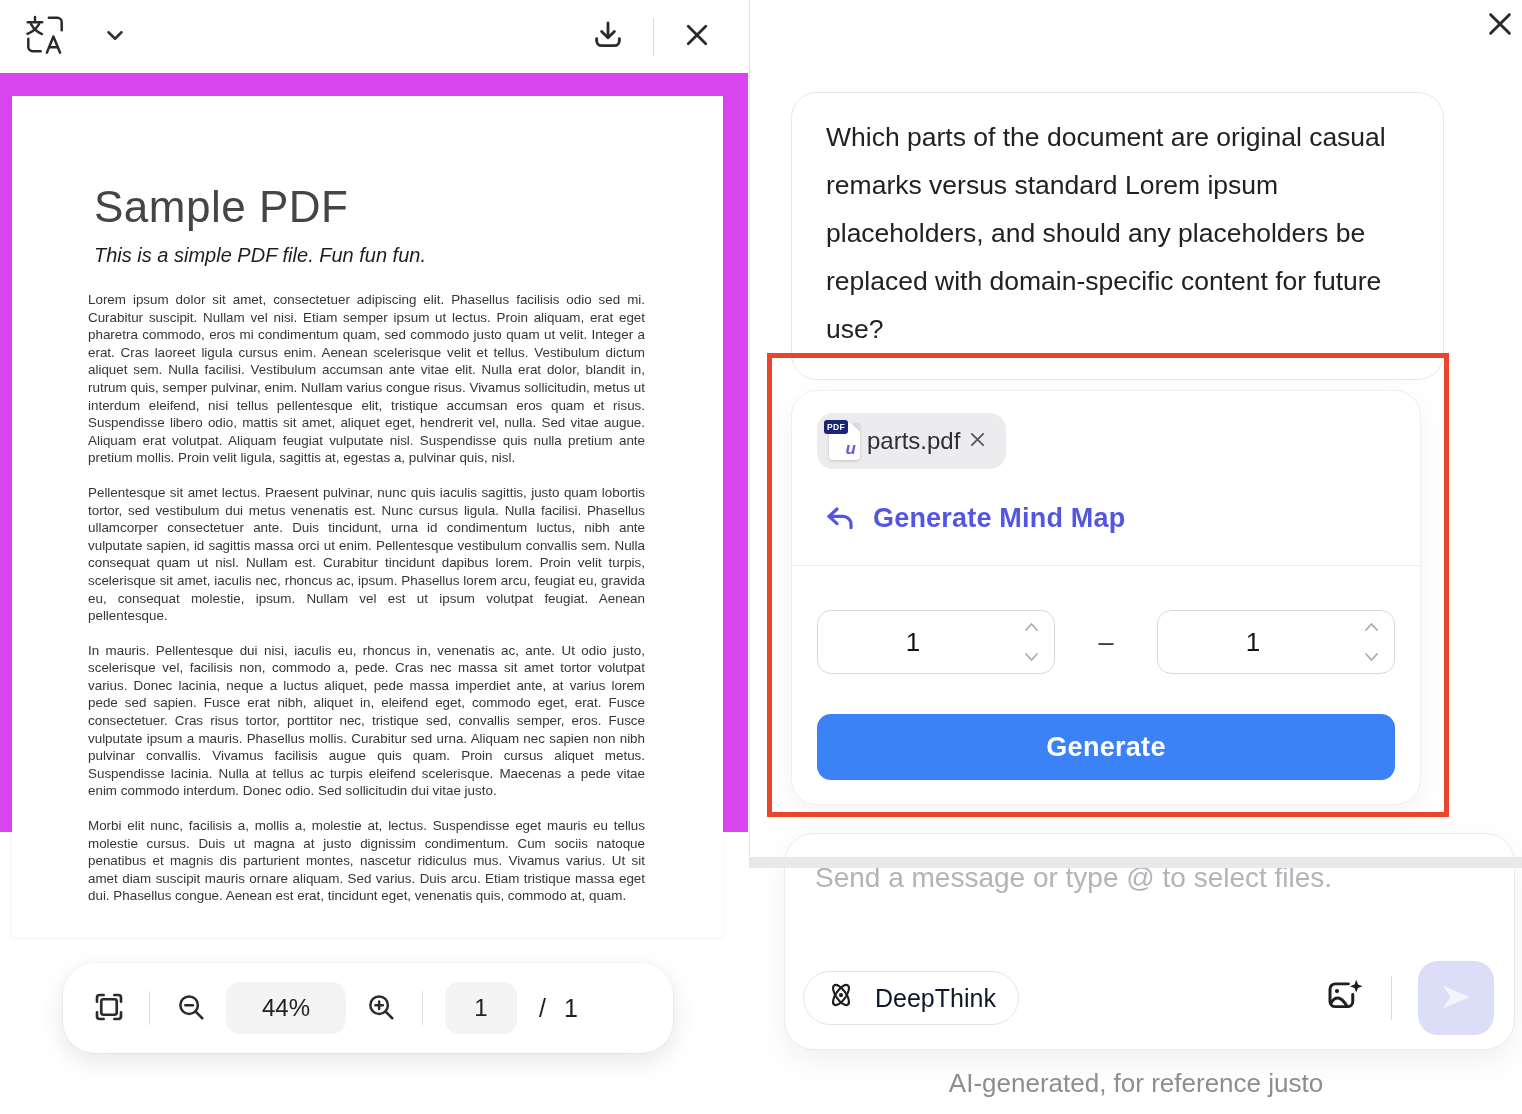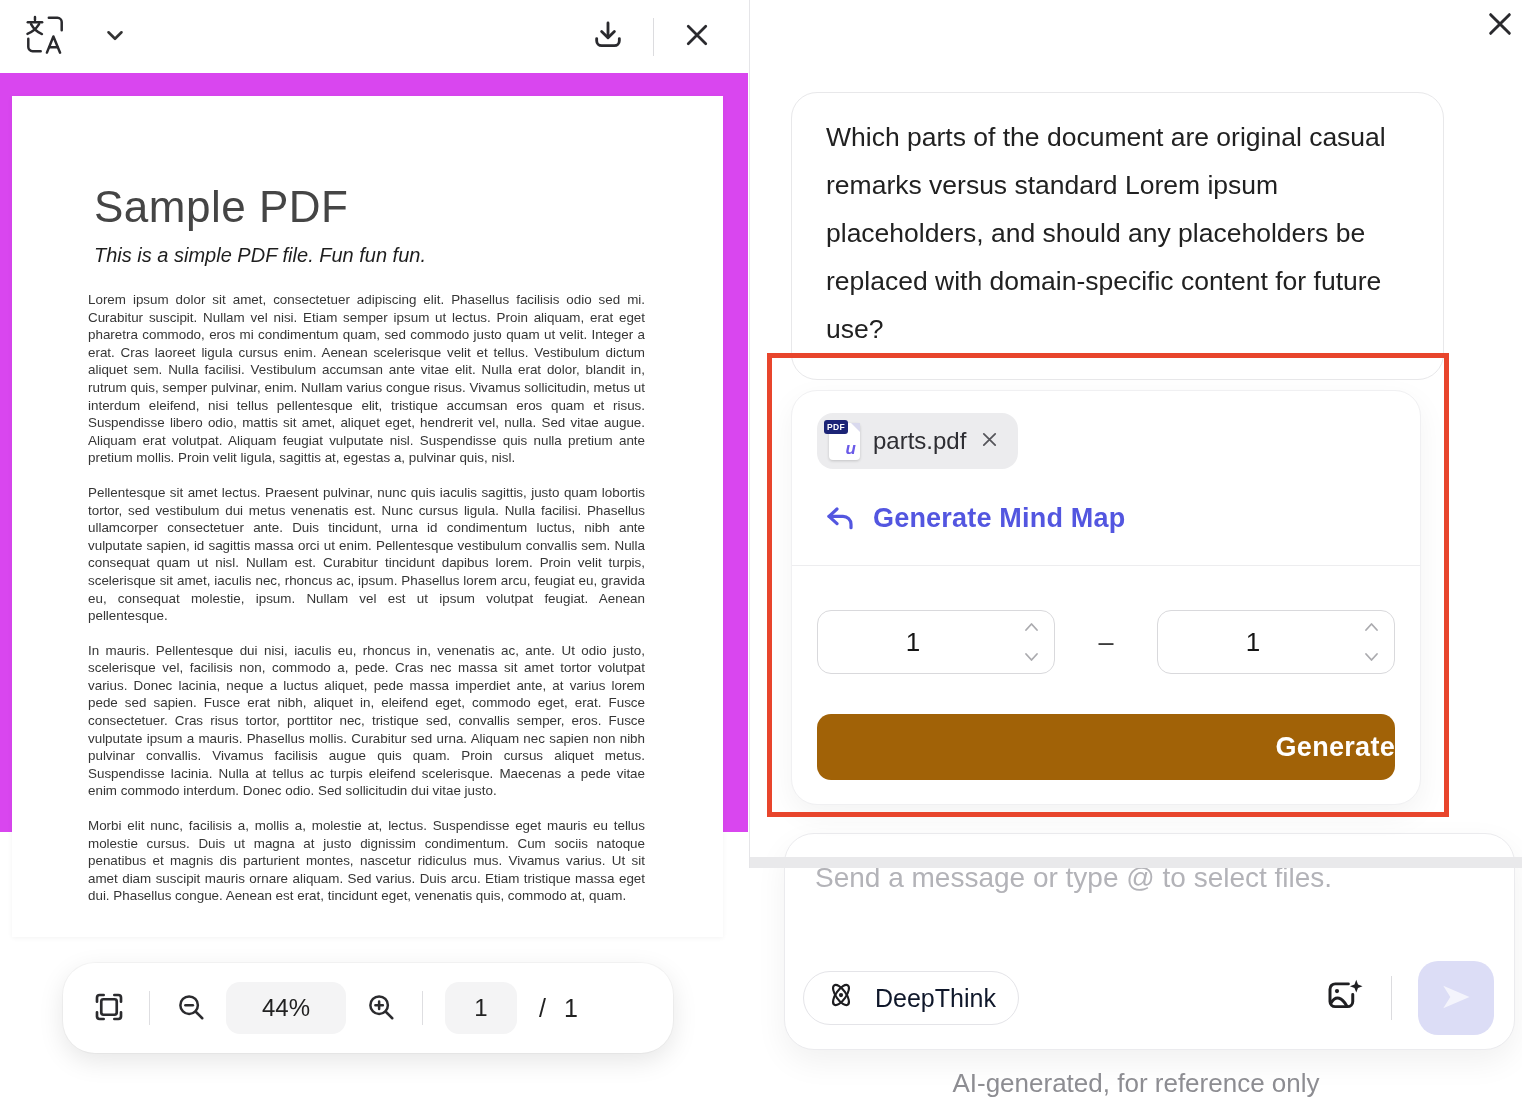--- a/index.html
+++ b/index.html
@@ -53,43 +53,43 @@
     border:1px solid #e8e8ea; border-radius:26px; background:#fff;
     padding:20px 34px 26px;
   }
   .question-text { font-size:26.5px; line-height:48px; color:#212121; }
 
   .mindmap-card {
     position:absolute; left:41px; top:390px; width:630px; height:415px; background:#fff;
     border:1px solid #f0f0f2; border-radius:26px; box-shadow:0 10px 30px rgba(0,0,0,.05);
     padding:22px 25px; z-index:2;
   }
-  .file-chip { display:inline-flex; align-items:center; gap:13px; background:#ececee; border-radius:16px; height:56px; padding:0 18px 0 12px; }
+  .file-chip { display:inline-flex; align-items:center; gap:7px; background:#ececee; border-radius:16px; height:56px; padding:0 18px 0 12px; }
   .file-icon { position:relative; width:31px; height:37px; background:#fff; border-radius:4px; box-shadow:0 1px 3px rgba(0,0,0,.18); }
   .file-icon .fold { position:absolute; top:0; right:0; width:0; height:0; border-left:9px solid transparent; border-top:9px solid #d9d9ee; }
   .file-icon .badge { position:absolute; top:-3px; left:-5px; background:#1c2476; color:#fff; font-size:8.5px; font-weight:bold; padding:2px 3px; border-radius:3px; letter-spacing:.3px; }
   .file-icon .ulogo { position:absolute; bottom:1px; right:4px; color:#6a5ae8; font-size:17px; font-weight:800; font-style:italic; }
   .file-name { font-size:24px; color:#2e2e33; }
   .chip-close { border:none; background:none; display:flex; color:#55555a; cursor:pointer; }
 
   .mindmap-action { display:flex; align-items:flex-start; gap:18px; margin:34px 0 0 6px; color:#5356e0; cursor:pointer; }
   .mindmap-action-label { font-size:27px; font-weight:600; letter-spacing:.2px; }
 
   .card-divider { border-top:1px solid #ededef; margin:26px -25px 0; }
 
   .steppers-row { display:flex; align-items:center; margin-top:44px; }
   .stepper { position:relative; width:238px; height:64px; border:1px solid #d9d9dc; border-radius:14px; background:#fff; }
   .stepper-value { position:absolute; inset:0; display:flex; align-items:center; justify-content:center; padding-right:46px; font-size:26px; color:#161616; }
   .stepper-arrows { position:absolute; right:15px; top:0; bottom:0; display:flex; flex-direction:column; justify-content:center; gap:15px; color:#ababaf; }
   .stepper-arrow { display:flex; background:none; border:none; color:inherit; cursor:pointer; padding:0; }
   .range-dash { flex:1; text-align:center; font-size:27px; color:#3c3c3c; }
 
   .generate-btn {
-    margin-top:40px; width:100%; height:66px; background:#a16207; border:none; border-radius:14px;
-    color:#fff; font-size:27px; font-weight:600; font-family:inherit; letter-spacing:.3px; cursor:pointer;text-align:right;
+    margin-top:40px; width:100%; height:66px; background:#3b82f6; border:none; border-radius:14px;
+    color:#fff; font-size:27px; font-weight:600; font-family:inherit; letter-spacing:.3px; cursor:pointer;
   }
 
   .red-annotation {
     position:absolute; left:17px; top:353px; width:682px; height:464px;
     border:5px solid #e8452c; pointer-events:none; z-index:5;
   }
 
   .composer {
     position:absolute; left:34px; top:833px; width:731px; height:217px; background:#fff;
     border:1px solid #ebebee; border-radius:30px; box-shadow:0 12px 32px rgba(0,0,0,.06);
@@ -326,16 +326,16 @@
         <button class="send-btn">
           <span>
             <svg width="36" height="36" viewBox="0 0 24 24" fill="#f4f4fc">
                 <path d="M3.5 4.5 L21 12 L3.5 19.5 L8.2 12 Z"></path>
               </svg>
           </span>
         </button>
       </div>
     </div>
 
-    <div class="panel-footer">AI-generated, for reference only</div>
+    <div class="panel-footer">AI-generated, for reference justo</div>
     <div class="bottom-strip"></div>
   </div>
 </div>
 
 </body></html>

